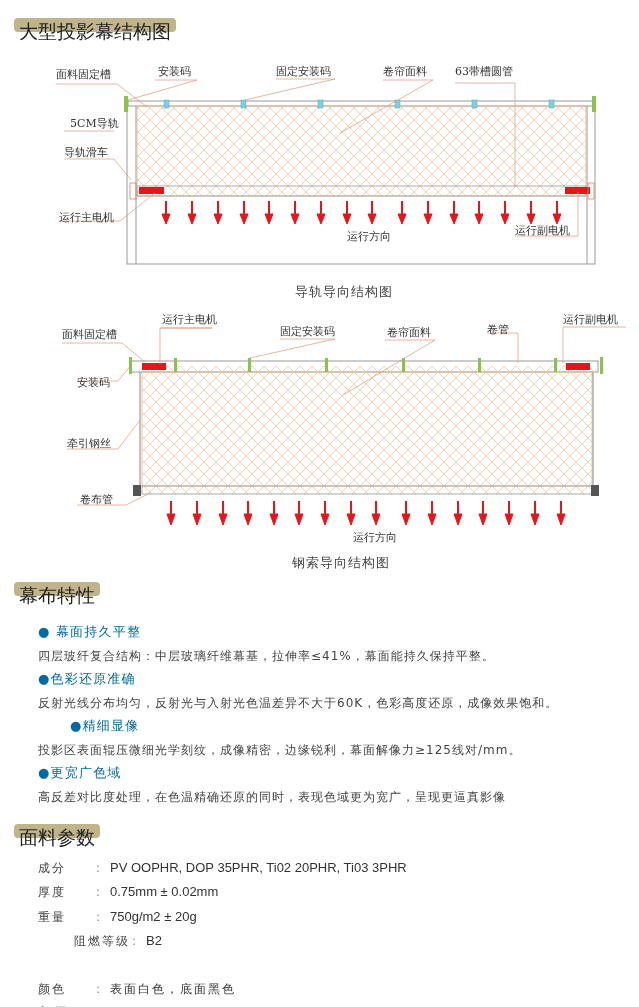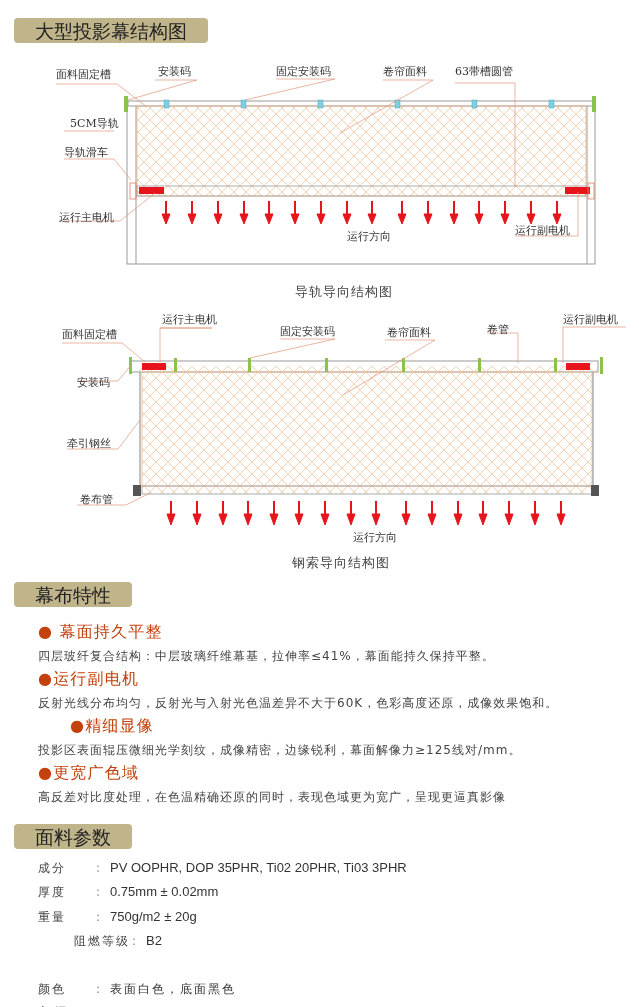--- a/index.html
+++ b/index.html
@@ -1,21 +1,21 @@
 <!DOCTYPE html>
 <html><head>
 <meta charset="utf-8">
 <style>
   html,body{margin:0;padding:0;background:#fff;}
   body{width:639px;height:1007px;position:relative;overflow:hidden;font-family:"DejaVu Sans","Liberation Sans",sans-serif;color:#333;}
-  .sec-title{position:absolute;left:14px;background:#bfb48a;border-radius:4px;color:#222;font-size:19px;line-height:26px;padding:0 21px;height:25px;}
+  .sec-title{position:absolute;left:14px;background:#bfb48a;border-radius:4px;color:#222;font-size:19px;line-height:26px;padding:0 5px;height:14px;}
   svg{position:absolute;left:0;}
   .lbl{font-family:"DejaVu Serif","Liberation Serif",serif;font-size:11px;fill:#333;}
   .cap{font-family:"DejaVu Serif","Liberation Serif",serif;font-size:13px;fill:#444;letter-spacing:1px;}
-  .feat{position:absolute;left:38px;font-size:16px;color:#c2410c;letter-spacing:1.2px;line-height:16px;white-space:nowrap;}
+  .feat{position:absolute;left:38px;font-size:13px;color:#0369a1;letter-spacing:1.2px;line-height:16px;white-space:nowrap;}
   .desc{position:absolute;left:38px;font-size:12px;color:#444;letter-spacing:1px;line-height:16px;white-space:nowrap;}
   .prow{position:absolute;left:38px;font-size:12px;line-height:16px;color:#444;white-space:nowrap;}
   .prow .k{display:inline-block;width:58px;letter-spacing:2px;}
   .prow .c{display:inline-block;width:14px;color:#888;}
   .prow .v{display:inline-block;font-family:"Liberation Sans",sans-serif;font-size:13px;color:#333;text-align:right;}
 </style>
 </head>
 <body>
 
 <div class="sec-title" style="top:18px;">大型投影幕结构图</div>
@@ -178,21 +178,21 @@
   <text class="lbl" x="67" y="447">牵引钢丝</text>
   <text class="lbl" x="80" y="503">卷布管</text>
   <text class="lbl" x="353" y="541">运行方向</text>
   <text class="cap" x="292" y="567">钢索导向结构图</text>
 </svg>
 
 <div class="sec-title" style="top:582px;">幕布特性</div>
 
 <div class="feat" style="top:624px;">● 幕面持久平整</div>
 <div class="desc" style="top:648px;">四层玻纤复合结构：中层玻璃纤维幕基，拉伸率≤41%，幕面能持久保持平整。</div>
-<div class="feat" style="top:671px;">●运行副电机</div>
+<div class="feat" style="top:671px;">●色彩还原准确</div>
 <div class="desc" style="top:695px;">反射光线分布均匀，反射光与入射光色温差异不大于60K，色彩高度还原，成像效果饱和。</div>
 <div class="feat" style="top:718px;margin-left:32px;">●精细显像</div>
 <div class="desc" style="top:742px;">投影区表面辊压微细光学刻纹，成像精密，边缘锐利，幕面解像力≥125线对/mm。</div>
 <div class="feat" style="top:765px;">●更宽广色域</div>
 <div class="desc" style="top:789px;">高反差对比度处理，在色温精确还原的同时，表现色域更为宽广，呈现更逼真影像</div>
 
 <div class="sec-title" style="top:824px;">面料参数</div>
 
 <div class="prow" style="top:860px;">
   <span class="k">成分</span><span class="c">:</span><span class="v">PV OOPHR, DOP 35PHR, Ti02 20PHR, Ti03  3PHR</span>

